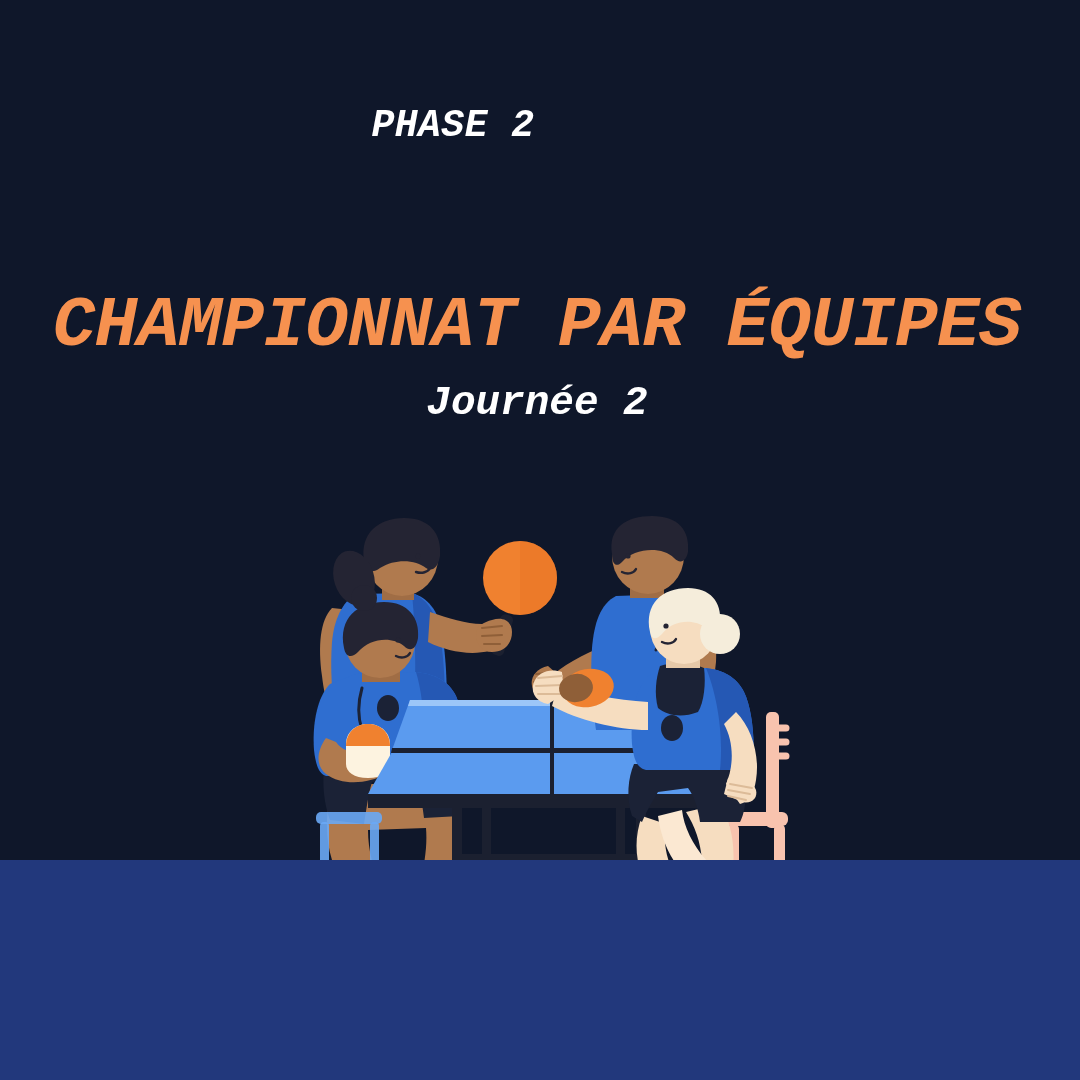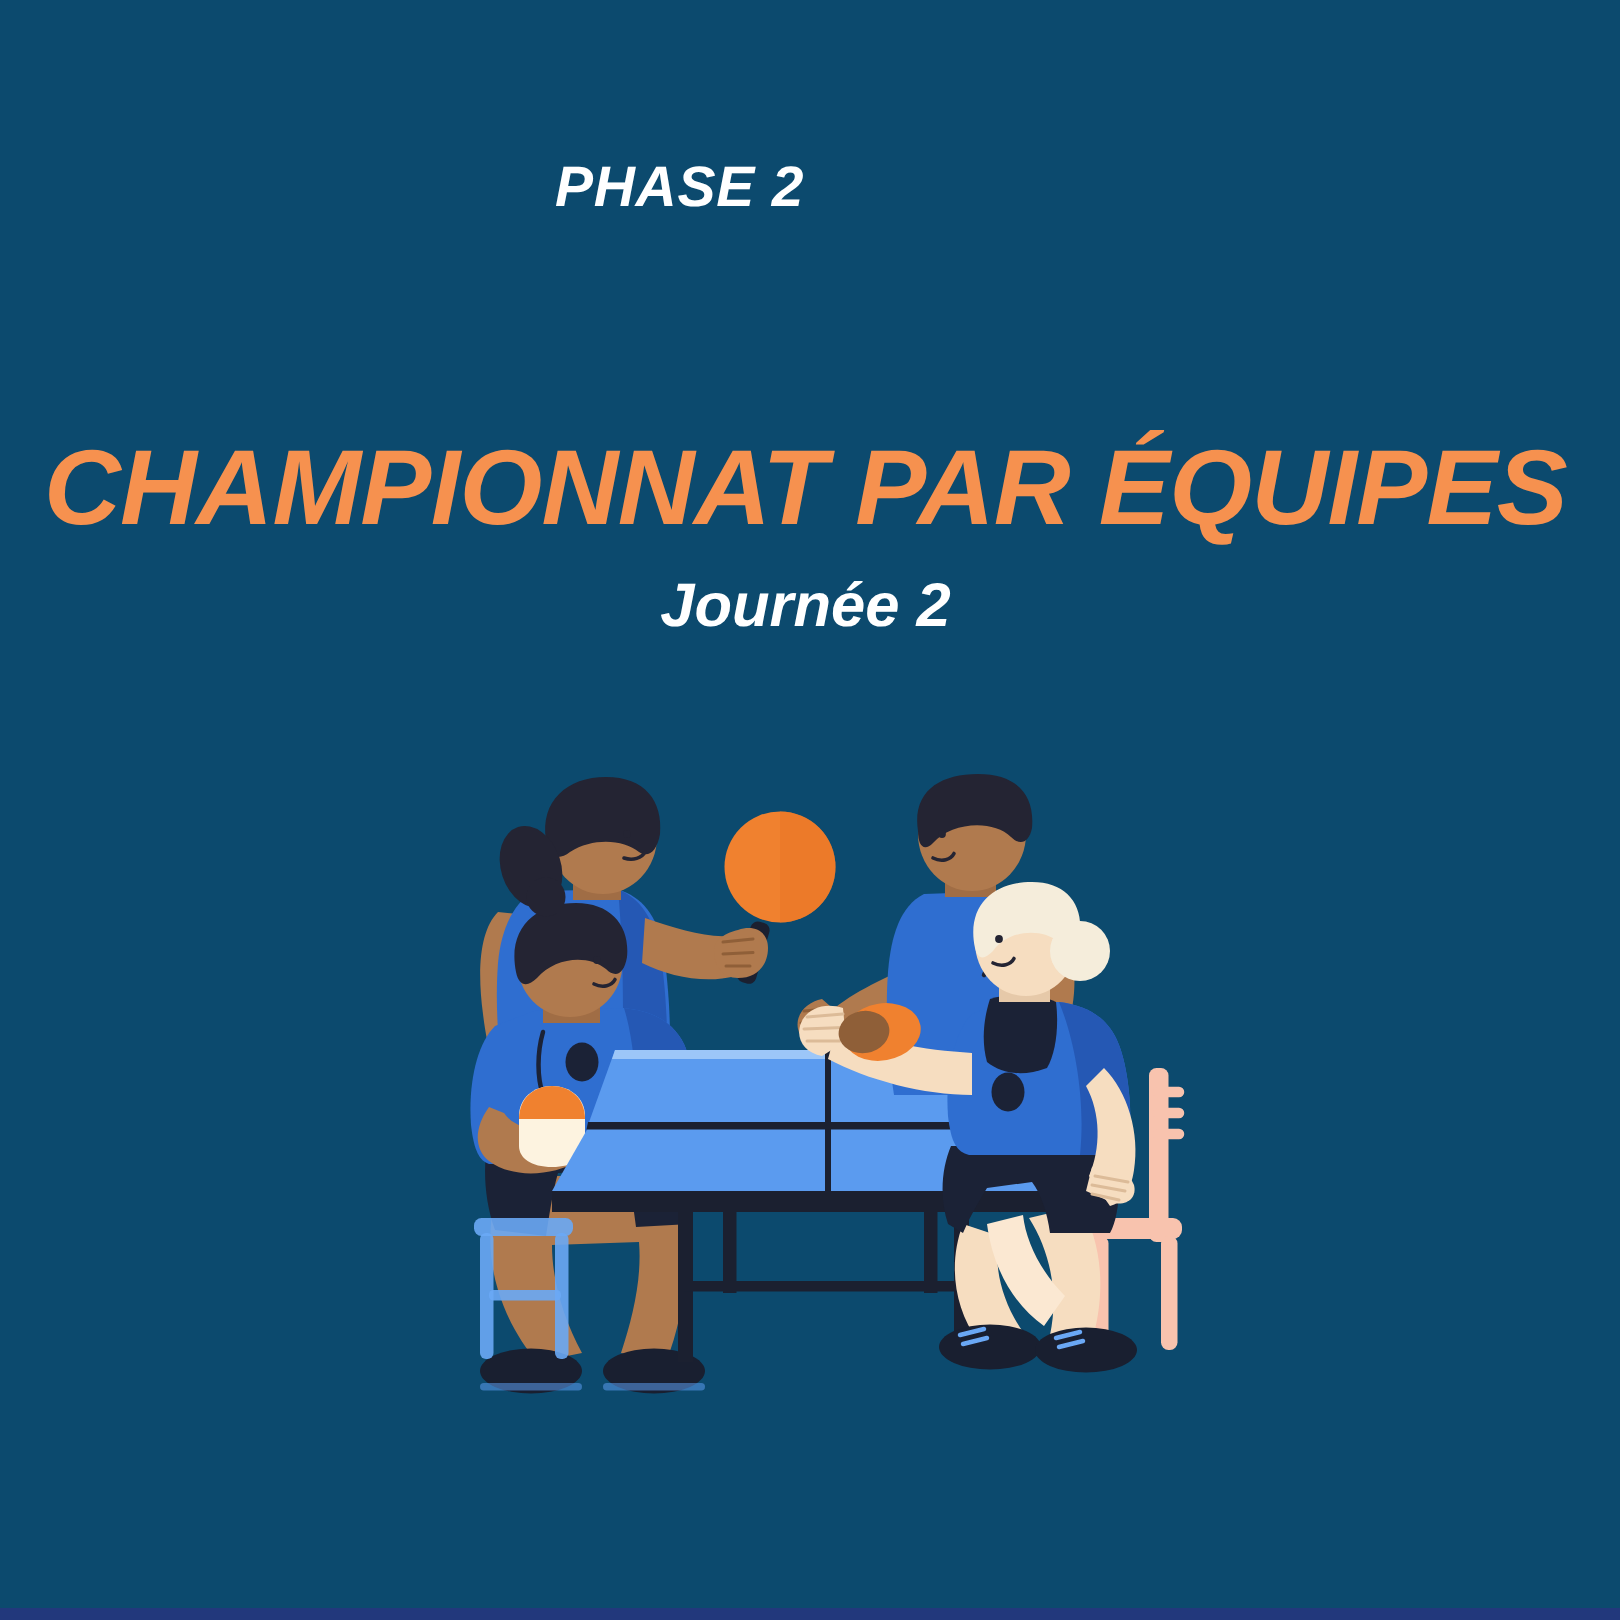--- a/index.html
+++ b/index.html
@@ -3,24 +3,24 @@
 <meta charset="utf-8">
 <style>
   html, body {
     margin: 0;
     padding: 0;
     background: #22387c;
   }
   #poster {
     position: relative;
     width: 1080px;
-    height: 1072px;
-    background: #0c4a6e;
+    height: 860px;
+    background: #0f172a;
     overflow: hidden;
-    font-family: Liberation Sans, sans-serif;
+    font-family: Liberation Mono, monospace;
   }
 
   
   #phase-label {
     position: absolute;
     top: 104px;
     right: 0;
     width: 1080px;
     text-align: center;
     transform: translateX(-87px);

